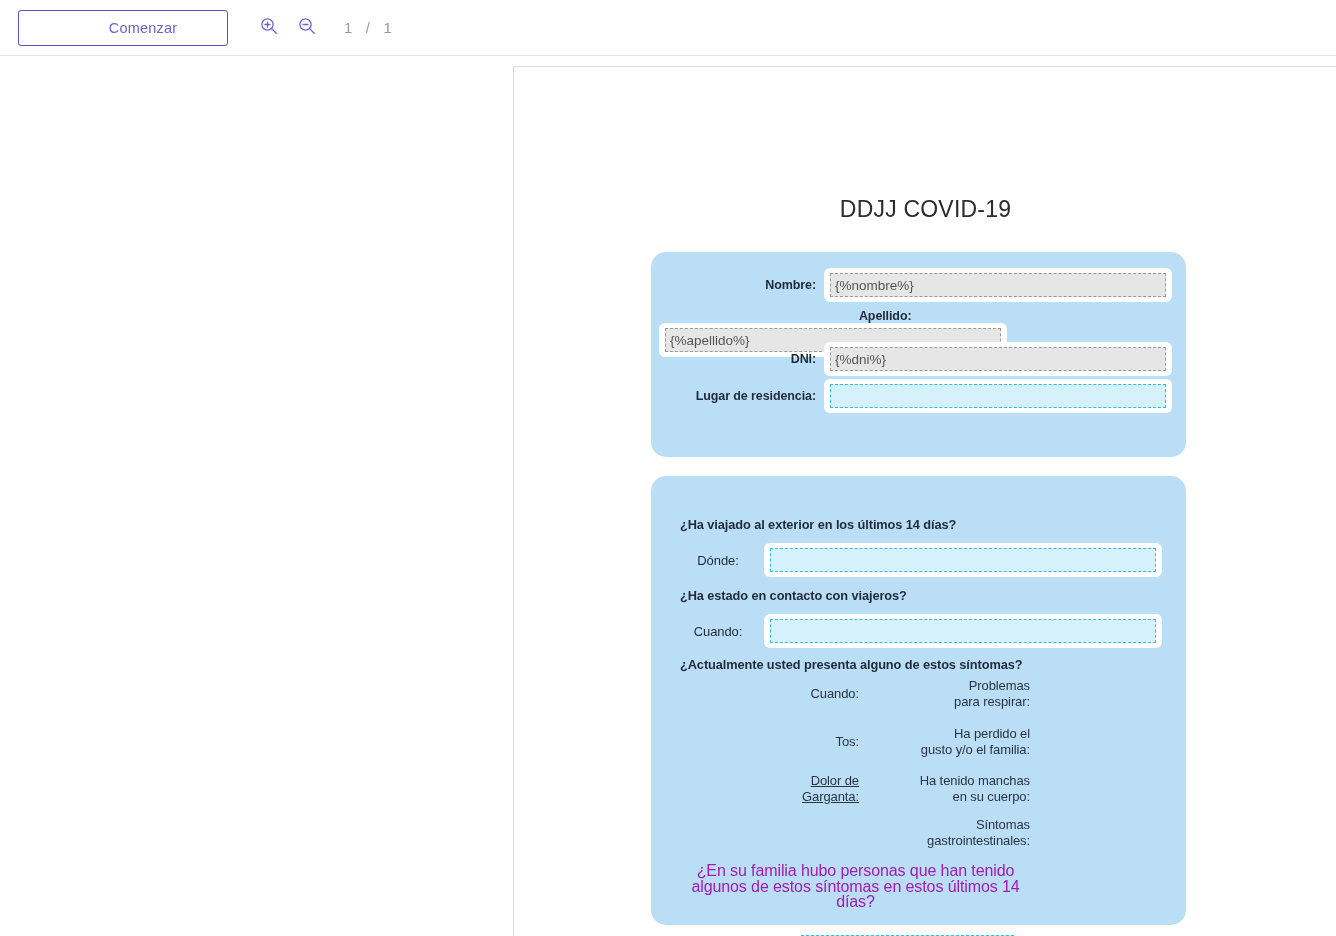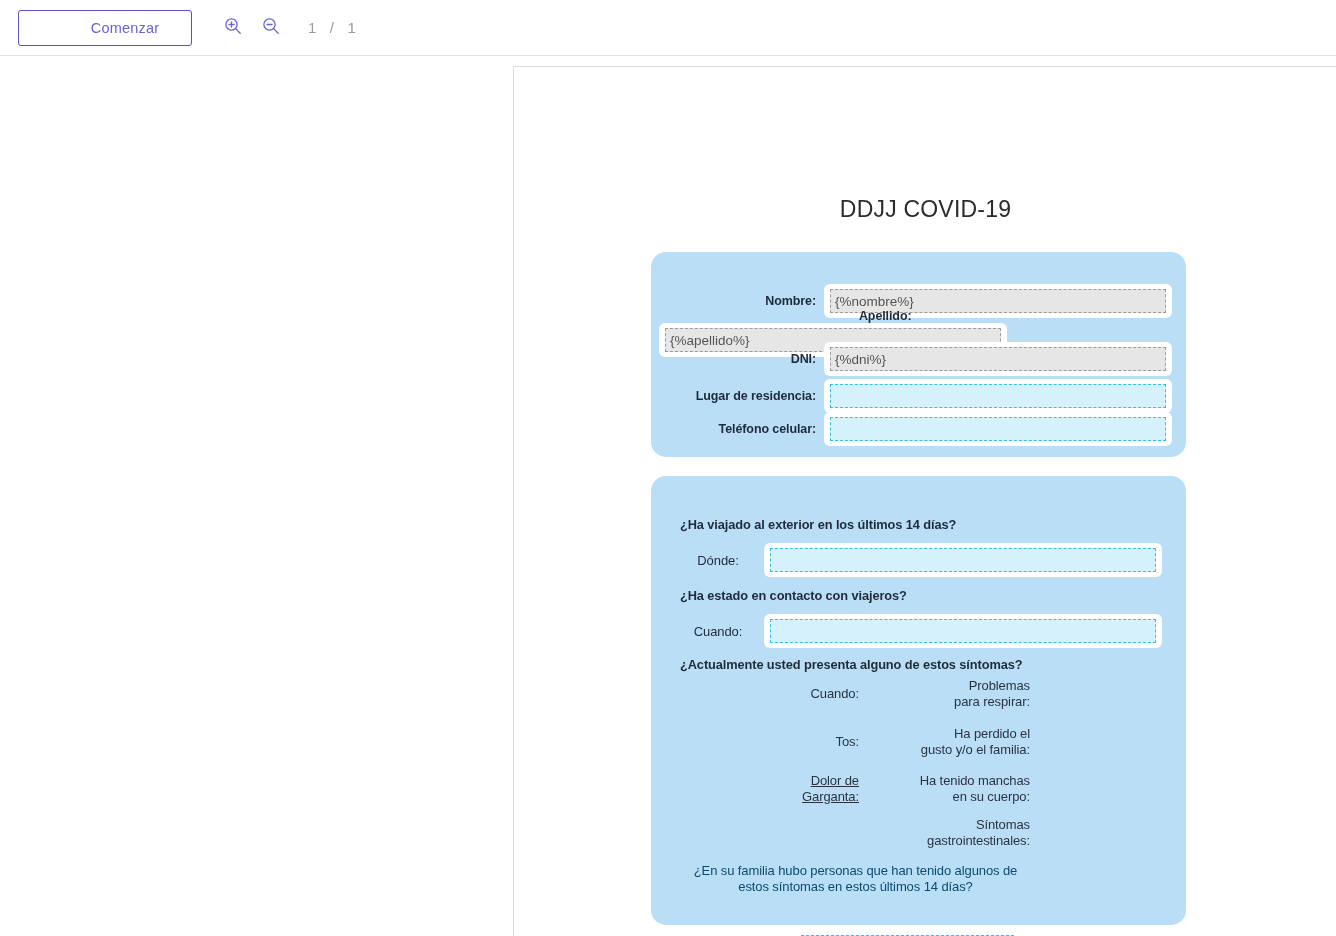--- a/index.html
+++ b/index.html
@@ -19,21 +19,21 @@
     width: 1336px;
     height: 56px;
     background: #ffffff;
     border-bottom: 1px solid #e3e3e3;
     display: flex;
     align-items: center;
   }
 
   #start-button {
     margin-left: 18px;
-    width: 174px;
+    width: 210px;
     height: 36px;
     background: #ffffff;
     border: 1.6px solid #5b4fd0;
     border-radius: 3px;
     color: #6b62d6;
     font-size: 14.5px;
     font-family: "Liberation Sans", sans-serif;
     letter-spacing: 0.2px;
     cursor: pointer;
     display: flex;
@@ -153,21 +153,21 @@
     border: 1px dashed #9b9b9b;
   }
 
   
   .input-empty {
     background: #d5f1fb;
     border: 1.4px dashed #35bde4;
   }
 
   
-  #row-nombre    { left: 0px; top: 16px; margin-top: 16px;  }
+  #row-nombre    { left: 0px; top: 16px;  }
   #row-apellido  { left: 0px; top: 57px; flex-direction: column;  }
   #row-dni       { left: 0px; top: 90px;  }
   #row-residencia{ left: 0px; top: 127px; }
   #row-telefono  { left: 0px; top: 160px; }
 
   #card-personal .field-label { width: 165px; }
   #card-personal .input-wrap  { margin-left: 8px; width: 348px; }
 
   
   .question-text {
@@ -212,22 +212,22 @@
   #sym-gusto      { left: 166px; top: 250px; width: 213px; }
   #sym-manchas    { left: 166px; top: 297px; width: 213px; }
   #sym-gastro     { left: 166px; top: 341px; width: 213px; }
 
   #q-familia {
     position: absolute;
     left: 30px;
     top: 387px;
     width: 349px;
     text-align: center;
-    font-size: 13px;
-    color: #0c4a6e;
+    font-size: 16px;
+    color: #a21caf;
     line-height: 15.5px;
     letter-spacing: -0.1px;
   }
 
   
   #partial-input-wrap {
     position: absolute;
     left: 282px;
     top: 864px;
     width: 223px;
@@ -307,26 +307,20 @@
       </div>
     </div>
 
     <div class="field-row" id="row-residencia">
       <div class="field-label">Lugar de residencia:</div>
       <div class="input-wrap">
         <div class="input-box input-empty"></div>
       </div>
     </div>
 
-    <div class="field-row" id="row-telefono">
-      <div class="field-label">Teléfono celular:</div>
-      <div class="input-wrap">
-        <div class="input-box input-empty"></div>
-      </div>
-    </div>
 
   </div>
 
   <div class="blue-card" id="card-questions">
 
     <div class="question-text" id="q-viajado">¿Ha viajado al exterior en los últimos 14 días?</div>
 
     <div class="sub-row" id="row-donde">
       <div class="field-label">Dónde:</div>
       <div class="input-wrap">

